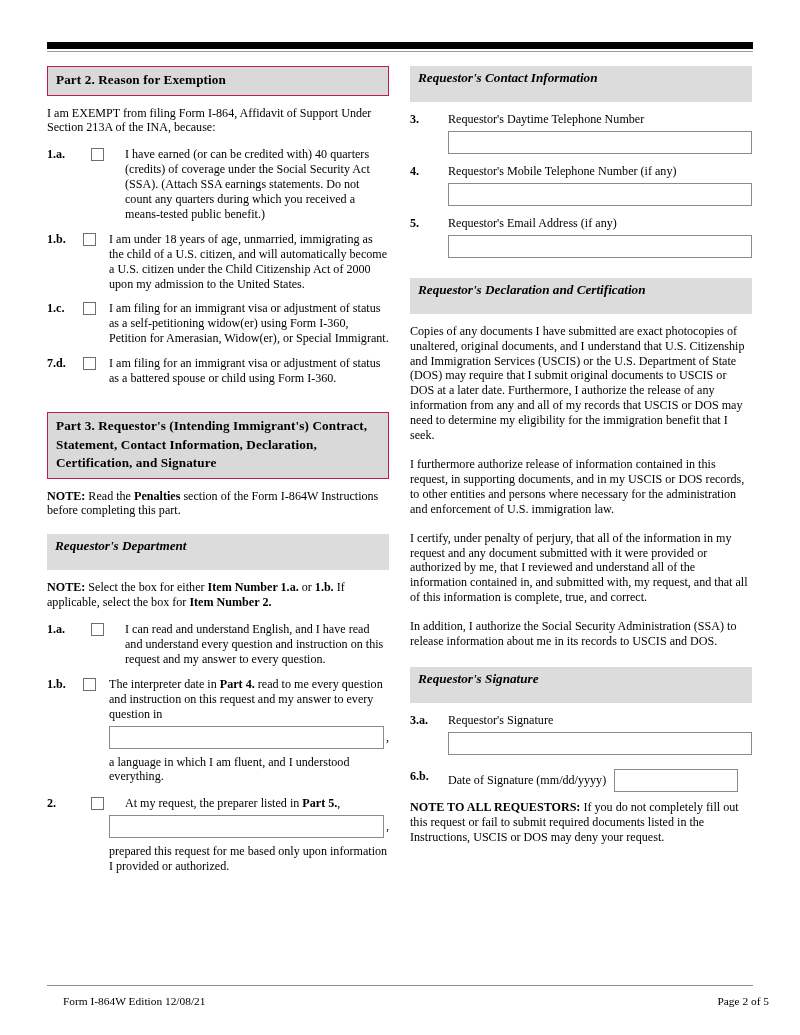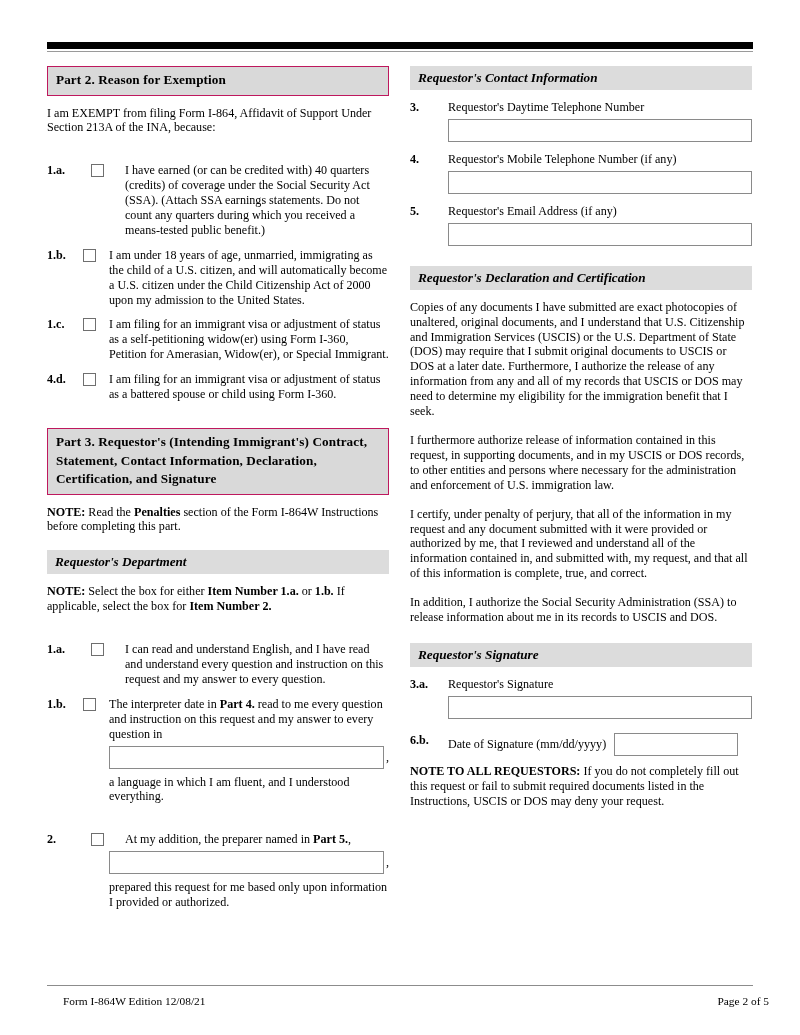--- a/index.html
+++ b/index.html
@@ -59,38 +59,38 @@
     padding: 4px 8px 5px 8px;
     font-weight: bold;
     font-size: 13.2px;
     line-height: 18.5px;
     letter-spacing: 0.1px;
   }
 
   
   .sub-header {
     background: #dcdcdc;
-    padding: 4px 8px 4px 8px;
+    padding: 4px 8px 16px 8px;
     font-weight: bold;
     font-style: italic;
     font-size: 13.2px;
     line-height: 16px;
     box-sizing: border-box;
   }
 
   
   .para {
     font-size: 12.1px;
     line-height: 14.9px;
     text-align: left;
   }
 
   .mt6  { margin-top: 6px; }
   .mt10 { margin-top: 10px; }
-  .mt12 { margin-top: 28px; gap: 8px; }
+  .mt12 { margin-top: 12px; gap: 8px; }
   .mt14 { margin-top: 14px; }
   .mt16 { margin-top: 16px; }
   .mt18 { margin-top: 18px; }
   .mt20 { margin-top: 20px; }
   .mt22 { margin-top: 8px; }
   .mt26 { margin-top: 26px; }
 
   b, .b { font-weight: bold; }
 
   
@@ -230,21 +230,21 @@
       <div class="cb-text">I am under 18 years of age, unmarried, immigrating as the child of a U.S. citizen, and will automatically become a U.S. citizen under the Child Citizenship Act of 2000 upon my admission to the United States.</div>
     </div>
 
     <div class="cb-row mt10">
       <div class="cb-num">1.c.</div>
       <div class="cb-box"></div>
       <div class="cb-text">I am filing for an immigrant visa or adjustment of status as a self-petitioning widow(er) using Form I-360, Petition for Amerasian, Widow(er), or Special Immigrant.</div>
     </div>
 
     <div class="cb-row mt10">
-      <div class="cb-num">4.d.</div>
+      <div class="cb-num">7.d.</div>
       <div class="cb-box"></div>
       <div class="cb-text">I am filing for an immigrant visa or adjustment of status as a battered spouse or child using Form I-360.</div>
     </div>
 
     <div class="part-header mt26">Part 3.  Requestor's (Intending Immigrant's) Contract, Statement, Contact Information, Declaration, Certification, and Signature</div>
 
     <div class="para mt10">
       <span class="b">NOTE:</span><span>  Read the </span><span class="b">Penalties</span><span> section of the Form I-864W Instructions before completing this part.</span>
     </div>
 
@@ -272,21 +272,21 @@
         <div class="inputbox"></div>
         <span class="inline-comma">,</span>
       </div>
       <div class="para mt6">a language in which I am fluent, and I understood everything.</div>
     </div>
 
     <div class="cb-row mt12">
       <div class="cb-num">2.</div>
       <div class="cb-box"></div>
       <div class="cb-text">
-        <span>At my addition, the preparer named in </span><span class="b">Part 5.</span><span>,</span>
+        <span>At my request, the preparer listed in </span><span class="b">Part 5.</span><span>,</span>
       </div>
     </div>
     <div class="indent-block">
       <div class="inline-box-wrap">
         <div class="inputbox"></div>
         <span class="inline-comma">,</span>
       </div>
       <div class="para mt6">prepared this request for me based only upon information I provided or authorized.</div>
     </div>
 

